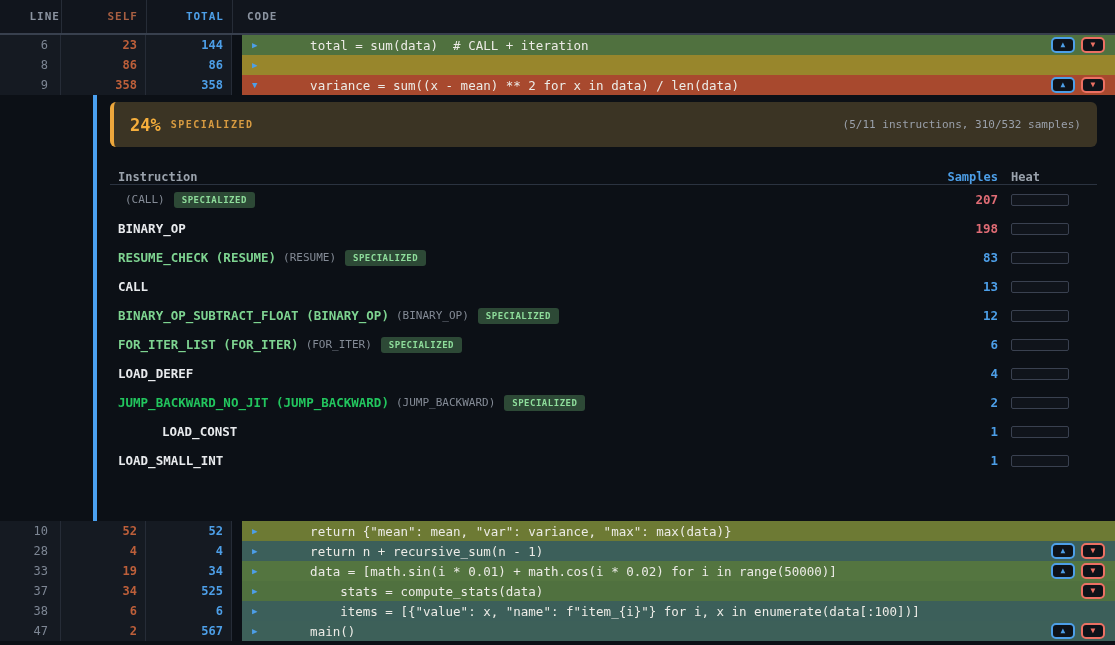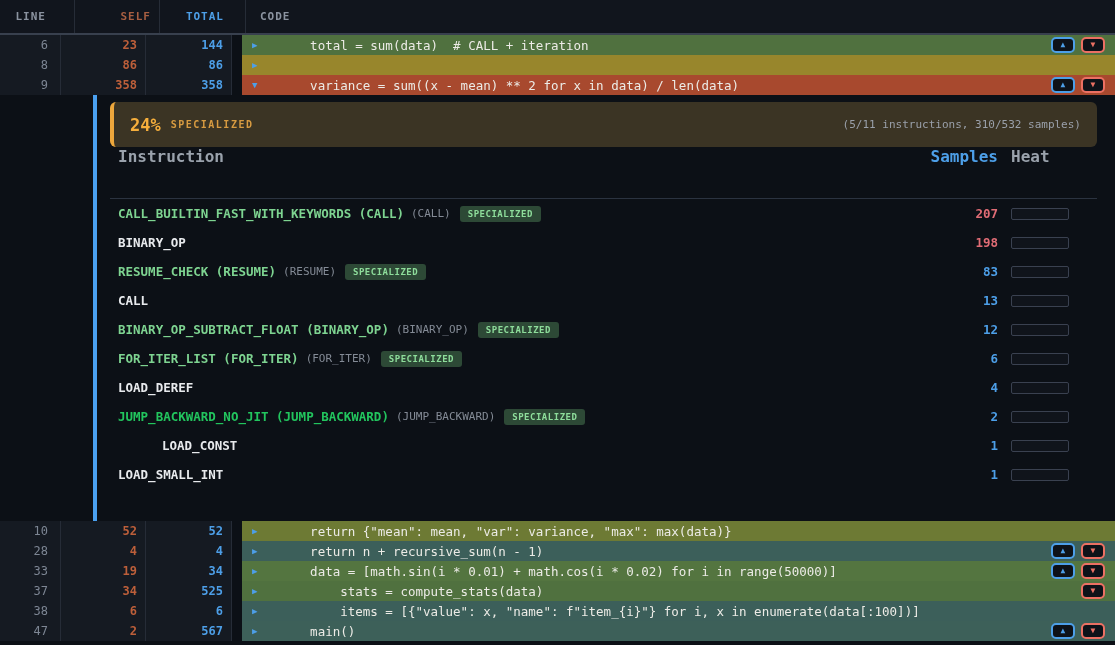--- a/index.html
+++ b/index.html
@@ -6,23 +6,23 @@
   html,body { width:1115px; height:645px; overflow:hidden; }
   body {
     background:#0c1016;
     font-family:"DejaVu Sans Mono","Liberation Mono",monospace;
     color:#e8eaed;
   }
   
   .hdr { display:flex; height:35px; background:#11151d; border-bottom:2px solid #38404e;
          font-size:11px; font-weight:bold; letter-spacing:1px; align-items:center; }
   .hdr .c { height:100%; display:flex; align-items:center; border-right:1px solid #262c37; }
-  .c-line  { width:75px;  justify-content:flex-end; padding-right:28px; color:#8b93a0; }
+  .c-line  { width:62px;  justify-content:flex-end; padding-right:1px; color:#8b93a0; }
   .c-self  { width:85px;  justify-content:flex-end; padding-right:8px;  color:#a85f42; }
-  .c-total { width:86px;  justify-content:flex-end; padding-right:21px;  color:#4d9fe8; }
+  .c-total { width:86px;  justify-content:flex-end; padding-right:8px;  color:#4d9fe8; }
   .c-code  { flex:1; padding-left:14px; color:#8b93a0; border-right:none !important; }
   
   .row { display:flex; height:20px; font-size:12px; }
   .row .g { background:#151a22; border-right:1px solid #262c37; line-height:20px;
             text-align:right; height:20px; }
   .g-line  { width:61px; padding-right:12px; color:#7d8694; }
   .g-self  { width:85px; padding-right:8px; color:#bd5f3a; font-weight:bold; }
   .g-total { width:86px; padding-right:8px; color:#4d9fe8; font-weight:bold; }
   .g-gap   { width:10px; }
   .code-cell { flex:1; display:flex; align-items:center; min-width:0; }
@@ -37,22 +37,22 @@
   .btn-down { border:2px solid #ec7063; color:#ec7063; }
   
   .panel { position:relative; height:426px; }
   .vline { position:absolute; left:93px; top:0; width:4px; height:100%; background:#4aa0f0; }
   .panel-inner { margin-left:110px; margin-right:18px; padding-top:7px; }
   .sum-card { height:45px; background:#3b3424; border-left:4px solid #eda73c; border-radius:6px;
               display:flex; align-items:center; padding:0 16px; }
   .sum-pct { font-size:17px; font-weight:bold; color:#f5ae3c; }
   .sum-label { font-size:10px; font-weight:bold; color:#d89b41; letter-spacing:1.5px; margin-left:10px; }
   .sum-meta { margin-left:auto; font-size:11px; color:#9aa0aa; }
-  .itable-head { display:flex; align-items:flex-start; height:52px; border-bottom:1px solid #2b3340;
-                 padding-left:8px; font-size:16px; font-weight:bold; color:#9aa2ac; }
+  .itable-head { display:flex; align-items:flex-end; height:38px; border-bottom:1px solid #2b3340;
+                 padding-left:8px; font-size:12px; font-weight:bold; color:#9aa2ac; }
   .ih-name { flex:1; }
   .ih-samples { width:70px; text-align:right; color:#4d9fe8; }
   .ih-heat { width:58px; margin-left:13px; margin-right:28px; }
   .i-row { display:flex; align-items:center; height:29px; padding-left:8px; }
   .i-name { font-size:12.5px; font-weight:bold; white-space:pre; }
   .i-base { font-size:11px; color:#848b96; margin-left:7px; font-weight:normal; }
   .i-badge { font-size:9px; font-weight:bold; letter-spacing:.5px; color:#8edd9b;
              background:#2d4936; border-radius:3px; padding:3px 8px; margin-left:9px; }
   .i-fill { flex:1; }
   .i-samples { width:70px; text-align:right; font-size:12.5px; font-weight:bold; }
@@ -116,21 +116,20 @@
       <span class="sum-label">SPECIALIZED</span>
       <span class="sum-meta">(5/11 instructions, 310/532 samples)</span>
     </div>
     <div class="itable-head">
       <span class="ih-name">Instruction</span>
       <span class="ih-samples">Samples</span>
       <span class="ih-heat">Heat</span>
     </div>
 
     <div class="i-row">
-      <span class="i-name" style="color: rgb(126, 212, 145);">CALL_BUILTIN_FAST_WITH_KEYWORDS (CALL)</span>
       <span class="i-base">(CALL)</span>
       <span class="i-badge">SPECIALIZED</span>
       <span class="i-fill"></span>
       <span class="i-samples" style="color: rgb(224, 108, 117);">207</span>
       <span class="i-heat"><span class="i-heat-fill" style="width: 100%;"></span></span>
     </div>
     <div class="i-row">
       <span class="i-name" style="color: rgb(232, 234, 237);">BINARY_OP</span>
       <span class="i-fill"></span>
       <span class="i-samples" style="color: rgb(224, 108, 117);">198</span>

